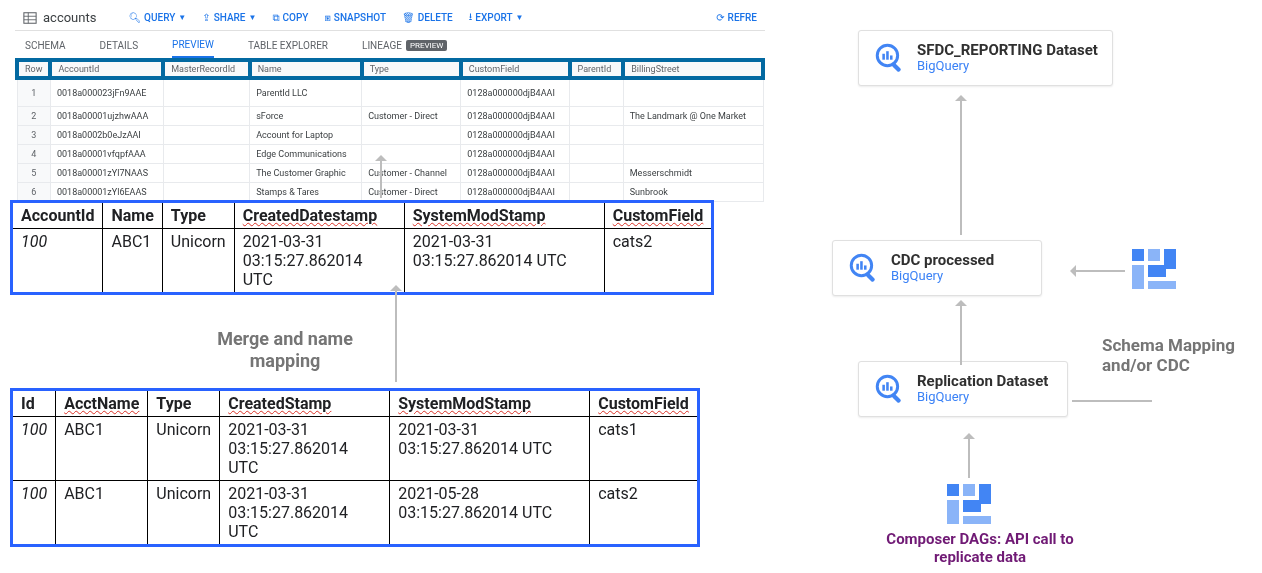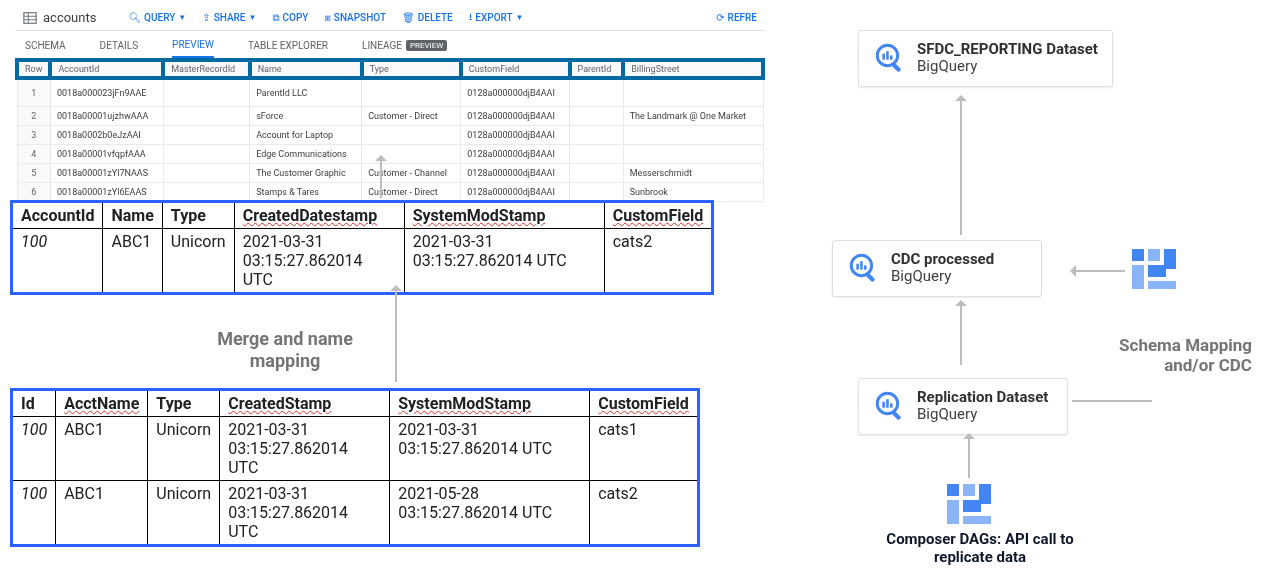--- a/index.html
+++ b/index.html
@@ -141,43 +141,43 @@
       padding:10px 14px;
       background:#fff;
       border:1px solid #e0e0e0;
       border-radius:3px;
       box-shadow: 0 1px 2px rgba(0,0,0,0.08);
       min-width:210px;
     }
     .node .bq-icon { width:34px; height:34px; flex-shrink:0; }
     .node .labels { display:flex; flex-direction:column; line-height:1.15;}
     .node .title { font-weight:700; font-size:15px; color:#303030;}
-    .node .sub { font-size:15px; color:#404040;}
+    .node .sub { font-size:13px; color:#3b82f6;}
     
     .node.sfdc { left:858px; top:30px; }
     .node.cdc { left:832px; top:240px; }
-    .node.repl { left:858px; top:378px; }
+    .node.repl { left:858px; top:361px; }
     
     .schema-label {
       position:absolute;
       left:1102px; top:335px;
       width:150px;
-      text-align:right;
+      text-align:left;
       font-weight:700;
       color:#757575;
       font-size:17px;
       line-height:1.2;
     }
     .composer-label {
       position:absolute;
       left:880px; top:530px;
       width:200px;
       text-align:center;
       font-weight:700;
-      color:#0f172a;
+      color:#701a75;
       font-size:15px;
       line-height:1.2;
     }
     
     .cortex-icon {
       position:absolute;
       width:48px; height:48px;
     }
     .cortex-icon.top { left:1130px; top:245px; }
     .cortex-icon.bottom { left:945px; top:480px; }

